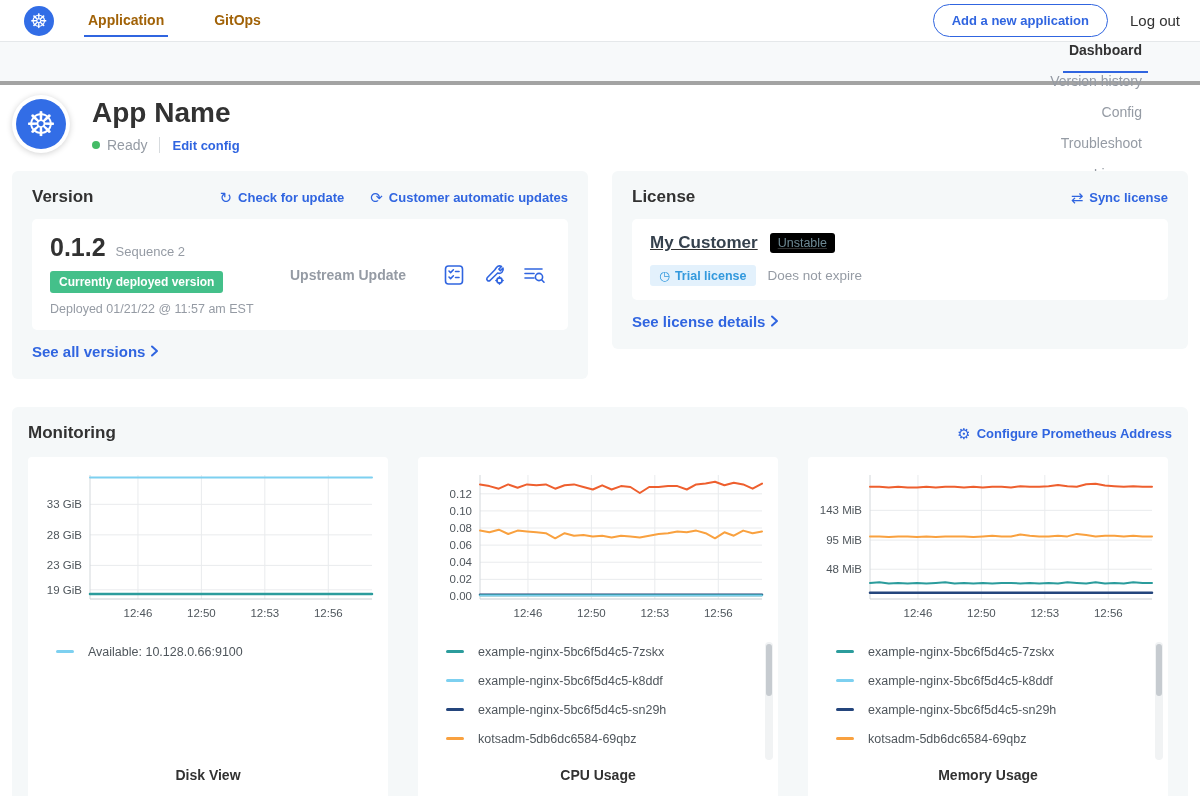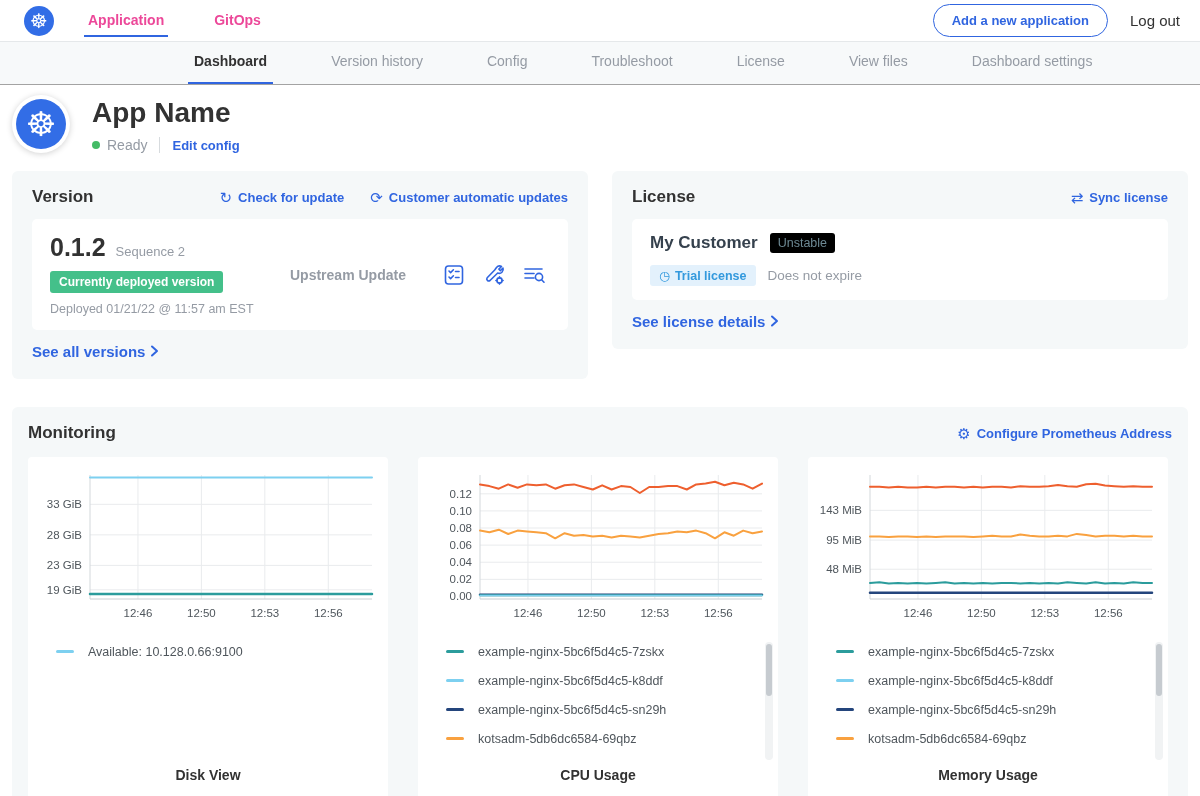--- a/index.html
+++ b/index.html
@@ -1,28 +1,28 @@
 <!DOCTYPE html>
 <html><head>
 <meta charset="utf-8">
 <style>
   * { margin:0; padding:0; box-sizing:border-box; }
   html,body { width:1200px; height:796px; background:#ffffff; font-family:"Liberation Sans","DejaVu Sans",sans-serif; color:#323232; overflow:hidden; }
 
   
   .topnav { height:42px; background:#fff; border-bottom:1px solid #e5e8ea; display:flex; align-items:center; padding:0 20px 0 24px; }
   .brand-logo { width:30px; height:30px; border-radius:50%; background:#326de6; color:#fff; display:flex; align-items:center; justify-content:center; font-size:20px; line-height:1; margin-right:30px; }
-  .topnav-tab { height:32px; display:flex; align-items:center; padding:0 4px; margin-right:42px; font-size:14px; font-weight:bold; color:#ec4899; border-bottom:2px solid transparent; cursor:pointer; }
+  .topnav-tab { height:32px; display:flex; align-items:center; padding:0 4px; margin-right:42px; font-size:14px; font-weight:bold; color:#a16207; border-bottom:2px solid transparent; cursor:pointer; }
   .topnav-tab.active { border-bottom-color:#3065e0; }
   .topnav-spacer { flex:1; }
   .add-app-btn { border:1px solid #3065e0; color:#3065e0; background:#fff; border-radius:17px; font-size:13px; font-weight:bold; padding:8px 18px; margin-right:22px; cursor:pointer; font-family:inherit; }
   .logout { font-size:15px; color:#323232; cursor:pointer; }
 
   
-  .subnav { height:43px; background:#f7f9fa; border-bottom:1px solid #a3a3a3; display:flex; align-items:flex-end; padding-left:188px; }
+  .subnav { height:43px; background:#f7f9fa; border-bottom:4px solid #a3a3a3; display:flex; align-items:flex-end; padding-left:188px;flex-direction:column; }
   .subnav-tab { font-size:14px; color:#959ba4; padding:0 6px 13px 6px; margin-right:52px; border-bottom:2px solid transparent; cursor:pointer; white-space:nowrap; }
   .subnav-tab.active { color:#323232; font-weight:bold; border-bottom-color:#3065e0; }
 
   
   .app-header { display:flex; align-items:flex-start; padding:10px 0 14px 12px; }
   .app-logo-ring { width:58px; height:58px; border-radius:50%; background:#fff; box-shadow:0 1px 6px rgba(0,0,0,.18); display:flex; align-items:center; justify-content:center; }
   .app-logo { width:50px; height:50px; border-radius:50%; background:#326de6; color:#fff; display:flex; align-items:center; justify-content:center; font-size:34px; line-height:1; }
   .app-head-text { margin-left:22px; padding-top:2px; }
   .app-title { font-size:28px; font-weight:bold; color:#323232; }
   .app-sub { display:flex; align-items:center; margin-top:8px; font-size:14px; }
@@ -50,21 +50,21 @@
   .version-seq { font-size:13px; color:#959ba4; }
   .deployed-badge { display:inline-block; background:#44c08a; color:#fff; font-size:12px; font-weight:bold; padding:4px 9px; border-radius:3px; margin-top:9px; }
   .deployed-at { font-size:12.5px; color:#959ba4; margin-top:9px; }
   .upstream { font-size:14px; font-weight:bold; color:#959ba4; flex:1; }
   .version-icons { display:flex; align-items:center; gap:16px; margin-right:4px; }
   .v-icon { width:24px; height:24px; cursor:pointer; }
   .v-icon svg { width:24px; height:24px; stroke:#3065e0; fill:none; stroke-width:1.6; stroke-linecap:round; stroke-linejoin:round; }
   .see-link { display:inline-flex; align-items:center; gap:5px; margin-top:13px; font-size:15px; }
   .chev svg { width:9px; height:12px; stroke:#3065e0; stroke-width:2; fill:none; stroke-linecap:round; stroke-linejoin:round; }
 
-  .license-row1 { display:flex; align-items:flex-end; gap:12px; }
+  .license-row1 { display:flex; align-items:flex-end; gap:12px;text-decoration:underline; }
   .customer-name { font-size:17px; font-weight:bold; color:#35414d; }
   .channel-badge { background:#000000; color:#6d8994; font-size:12.5px; padding:3px 8px; border-radius:3px; }
   .license-row2 { display:flex; align-items:center; gap:12px; margin-top:12px; }
   .trial-badge { display:inline-flex; align-items:center; gap:5px; background:#e3f1fc; color:#3399dd; font-size:12.5px; font-weight:bold; padding:3px 9px; border-radius:3px; }
   .expiry { font-size:13.5px; color:#959ba4; }
 
   
   .monitoring { margin:28px 12px 0 12px; background:#f5f8f9; border-radius:6px; padding:16px 16px 20px 16px; height:404px; }
   .monitoring-head { display:flex; align-items:center; }
   .charts { display:flex; gap:30px; margin-top:14px; }

